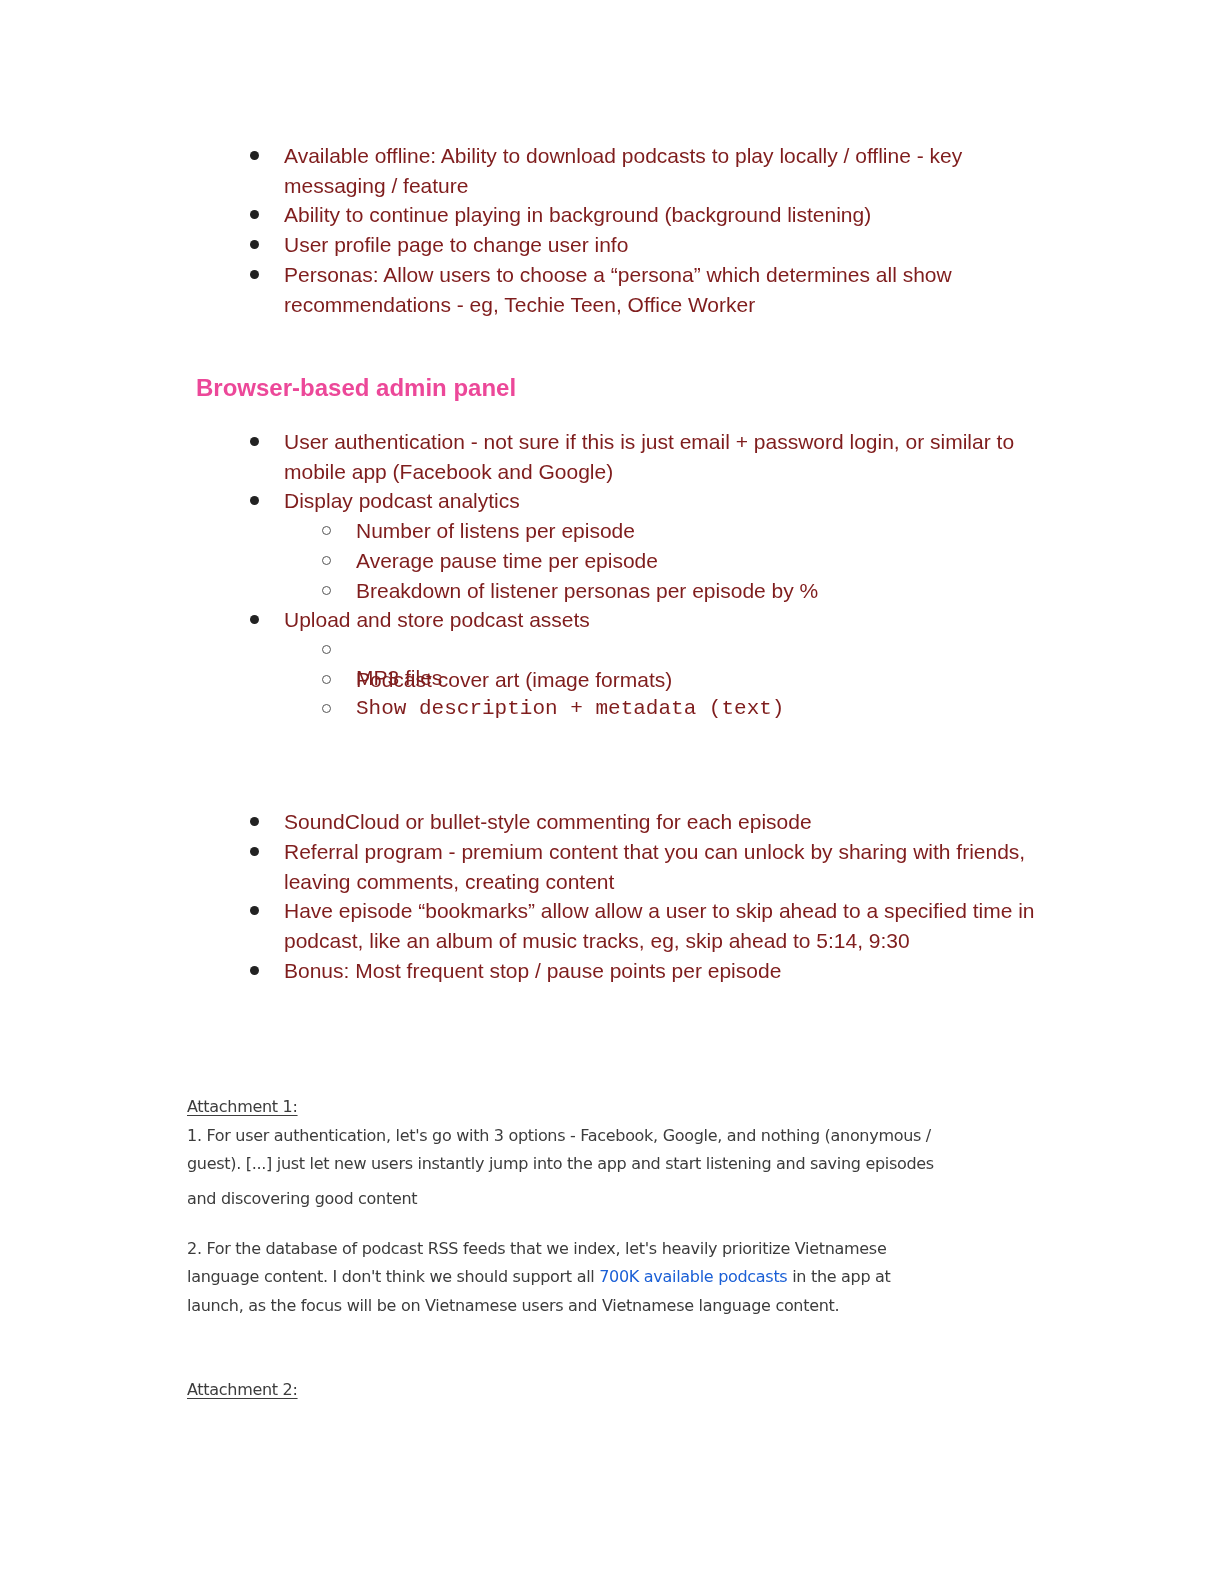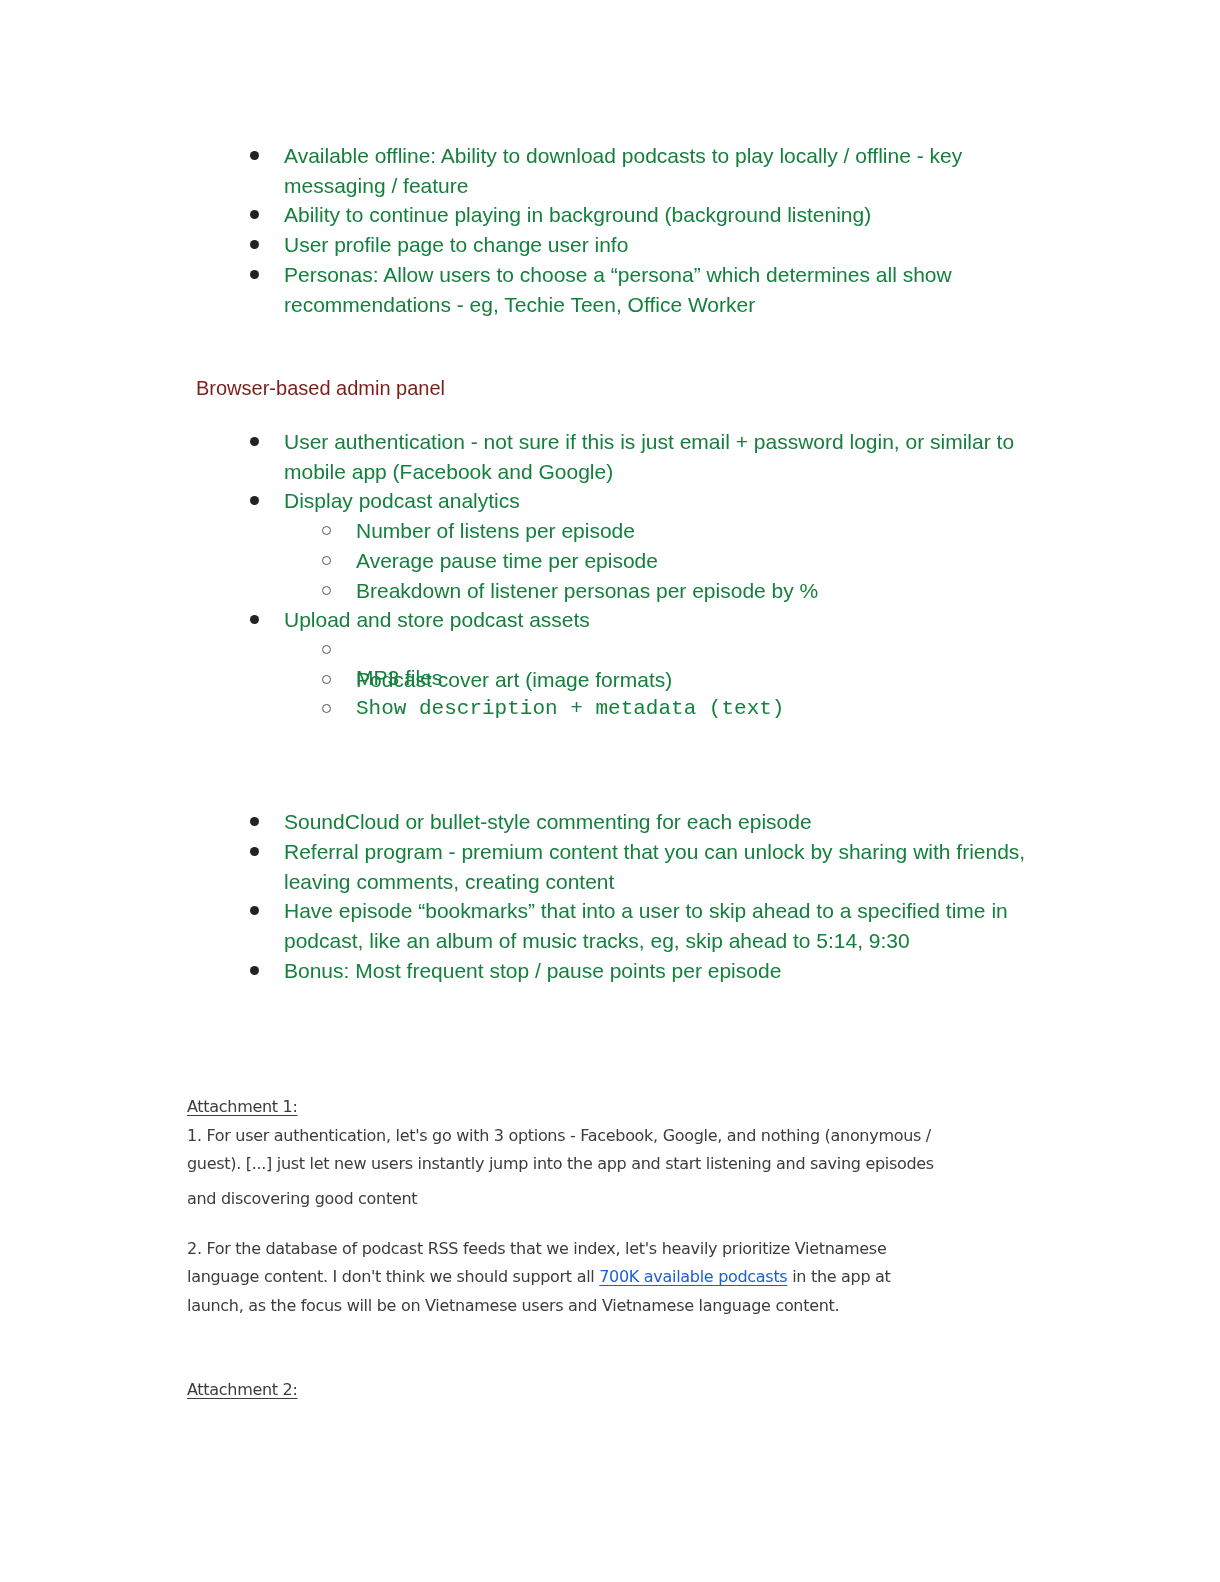--- a/index.html
+++ b/index.html
@@ -19,21 +19,21 @@
       position: absolute;
       left: 0; top: 0;
       width: 1220px;
       height: 1582px;
     }
     .line {
       position: absolute;
       font-size: 21px;
       line-height: 30px;
       white-space: nowrap;
-      color: #15803d;
+      color: #7f1d1d;
     }
     .bullet {
       position: absolute;
       font-size: 17px;
       line-height: 30px;
       color: #222222;
     }
     .bullet.filled::before {
       content: "";
       display: inline-block;
@@ -49,42 +49,41 @@
       display: inline-block;
       width: 7px;
       height: 7px;
       border-radius: 50%;
       border: 1.3px solid #555555;
       vertical-align: middle;
       margin-top: -3px;
     }
     .heading {
       position: absolute;
-      font-size: 20px;
+      font-size: 24px;
       line-height: 30px;
-      font-weight: normal;
-      color: #7f1d1d;
+      font-weight: bold;
+      color: #ec4899;
       white-space: nowrap;
     }
     .att {
       position: absolute;
       font-family: "DejaVu Sans", sans-serif;
       font-size: 16px;
       line-height: 28.5px;
       color: #3c3c3c;
       white-space: nowrap;
       letter-spacing: -0.3px;
     }
     .att-title {
       text-decoration: underline;
       text-underline-offset: 3px;
     }
     .link {
       color: #1a5fd6;
-      text-decoration: underline;
       text-underline-offset: 3px;
       cursor: pointer;
     }
   </style>
 </head>
 <body>
 
 <div class="page">
 
   <div>
@@ -134,21 +133,21 @@
 
   <div>
     <span class="bullet filled" style="left:250px; top:807px;"></span>
     <div class="line" style="left:284px; top:807px;">SoundCloud or bullet-style commenting for each episode</div>
 
     <span class="bullet filled" style="left:250px; top:837px;"></span>
     <div class="line" style="left:284px; top:837px;">Referral program - premium content that you can unlock by sharing with friends,</div>
     <div class="line" style="left:284px; top:867px;">leaving comments, creating content</div>
 
     <span class="bullet filled" style="left:250px; top:896px;"></span>
-    <div class="line" style="left:284px; top:896px;">Have episode “bookmarks” that into a user to skip ahead to a specified time in</div>
+    <div class="line" style="left:284px; top:896px;">Have episode “bookmarks” allow allow a user to skip ahead to a specified time in</div>
     <div class="line" style="left:284px; top:926px;">podcast, like an album of music tracks, eg, skip ahead to 5:14, 9:30</div>
 
     <span class="bullet filled" style="left:250px; top:956px;"></span>
     <div class="line" style="left:284px; top:956px;">Bonus: Most frequent stop / pause points per episode</div>
   </div>
 
   <div class="att att-title" style="left:187px; top:1093px;">Attachment 1:</div>
 
   <div>
     <div class="att" style="left:187px; top:1122px;">1. For user authentication, let's go with 3 options - Facebook, Google, and nothing (anonymous /</div>

